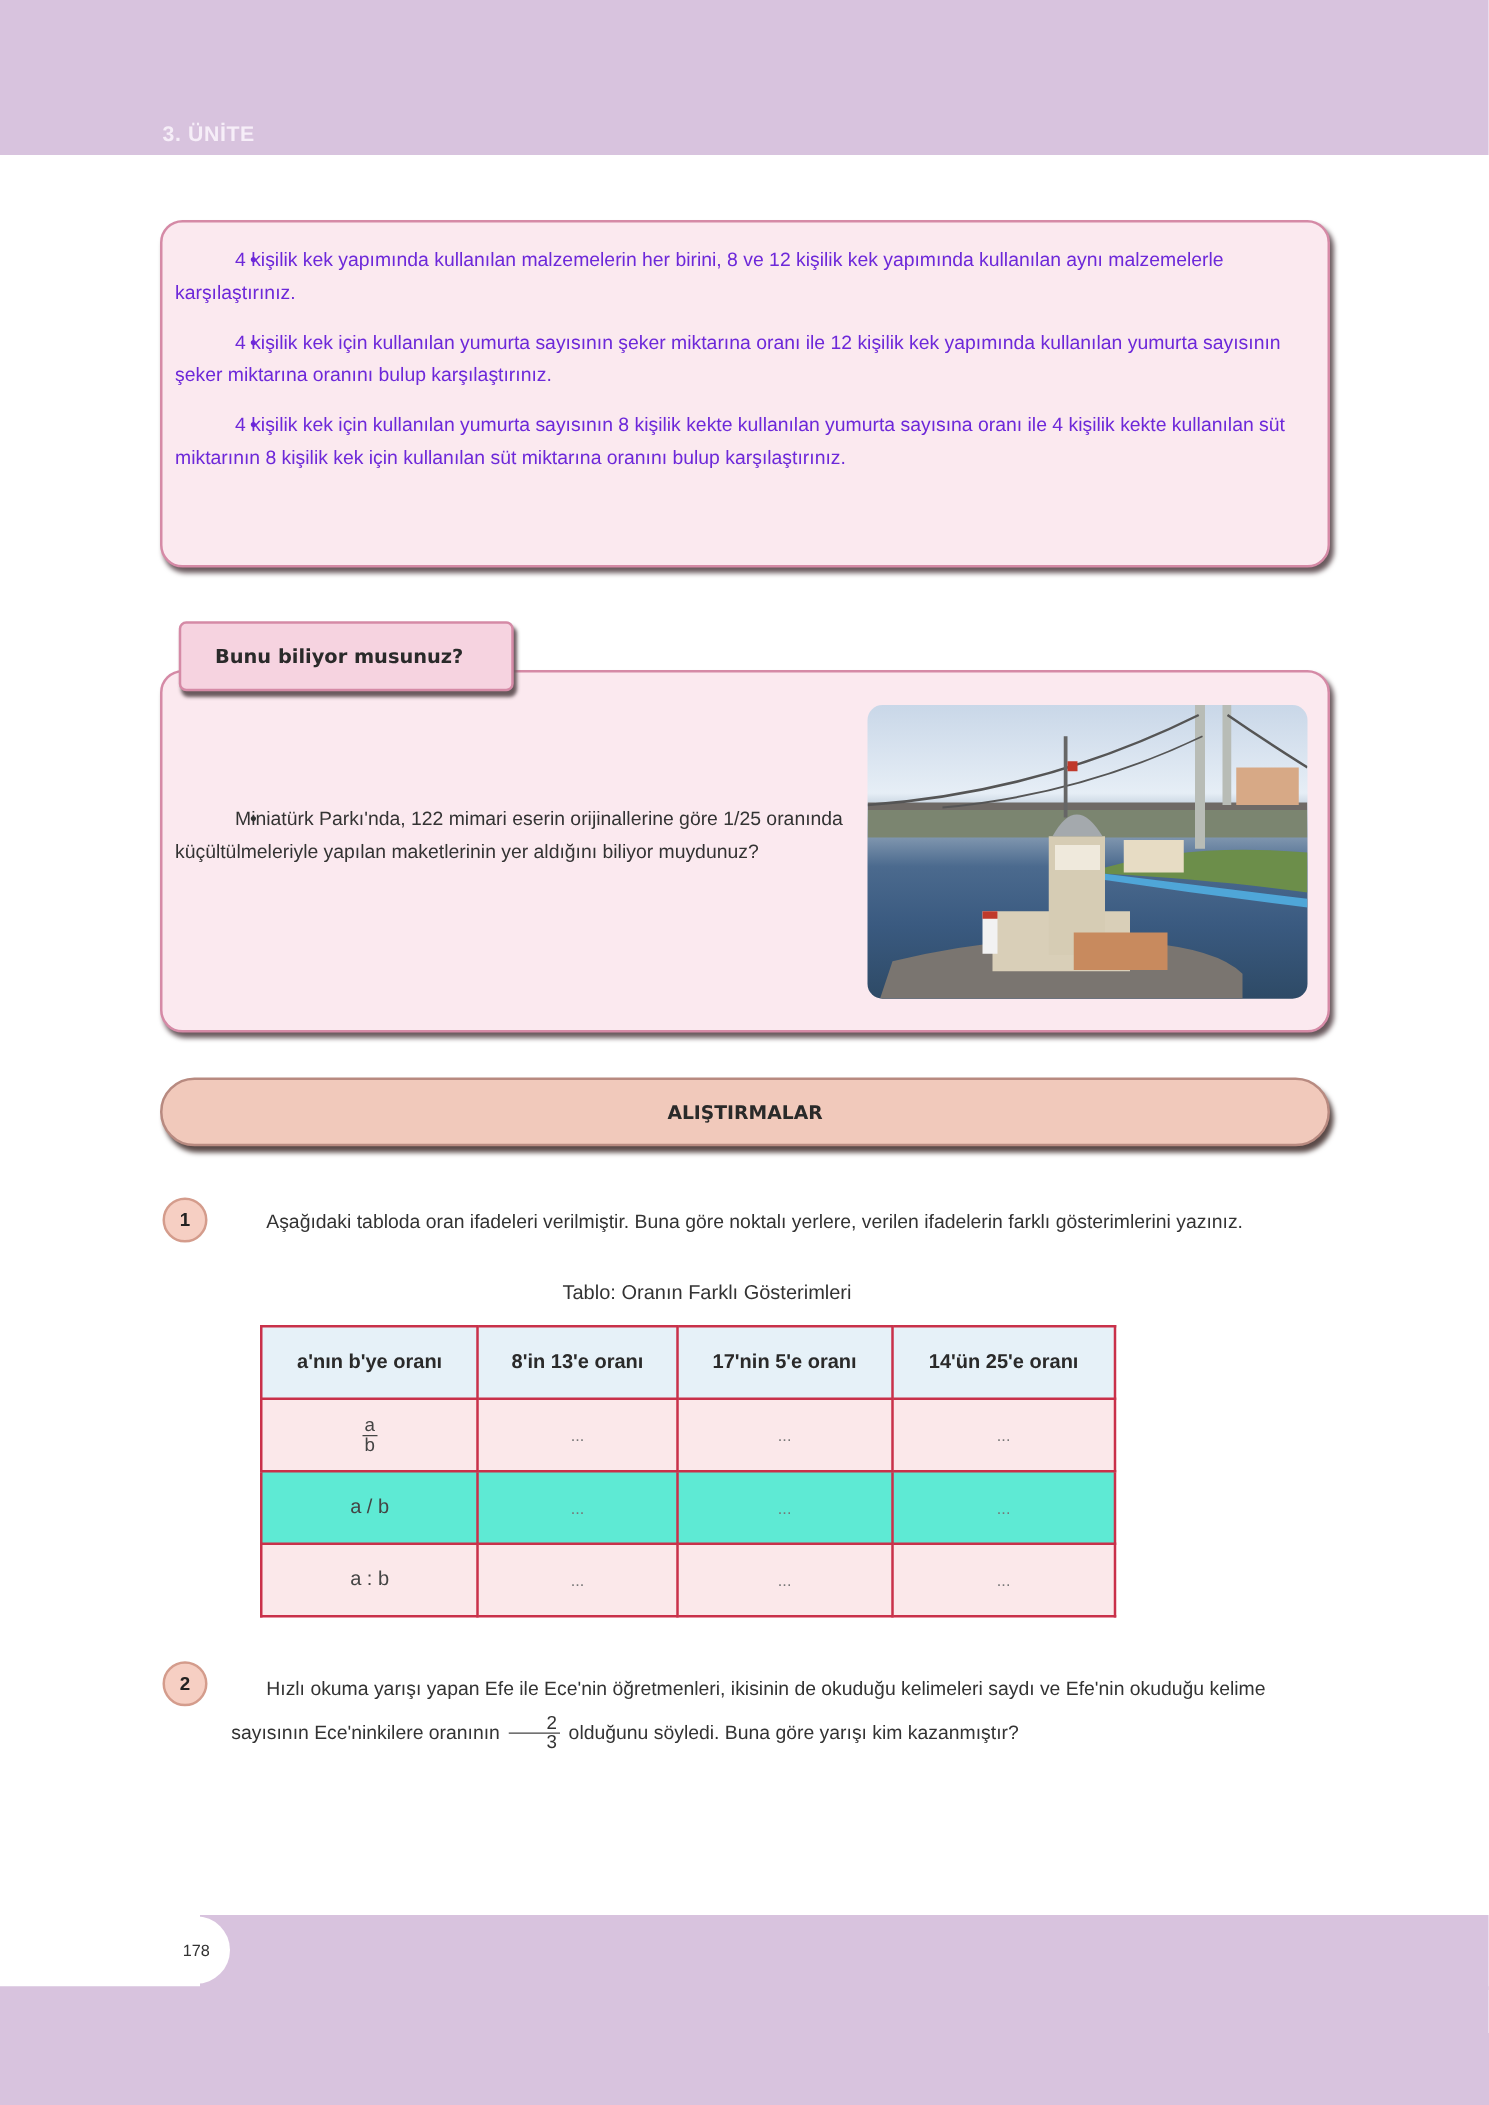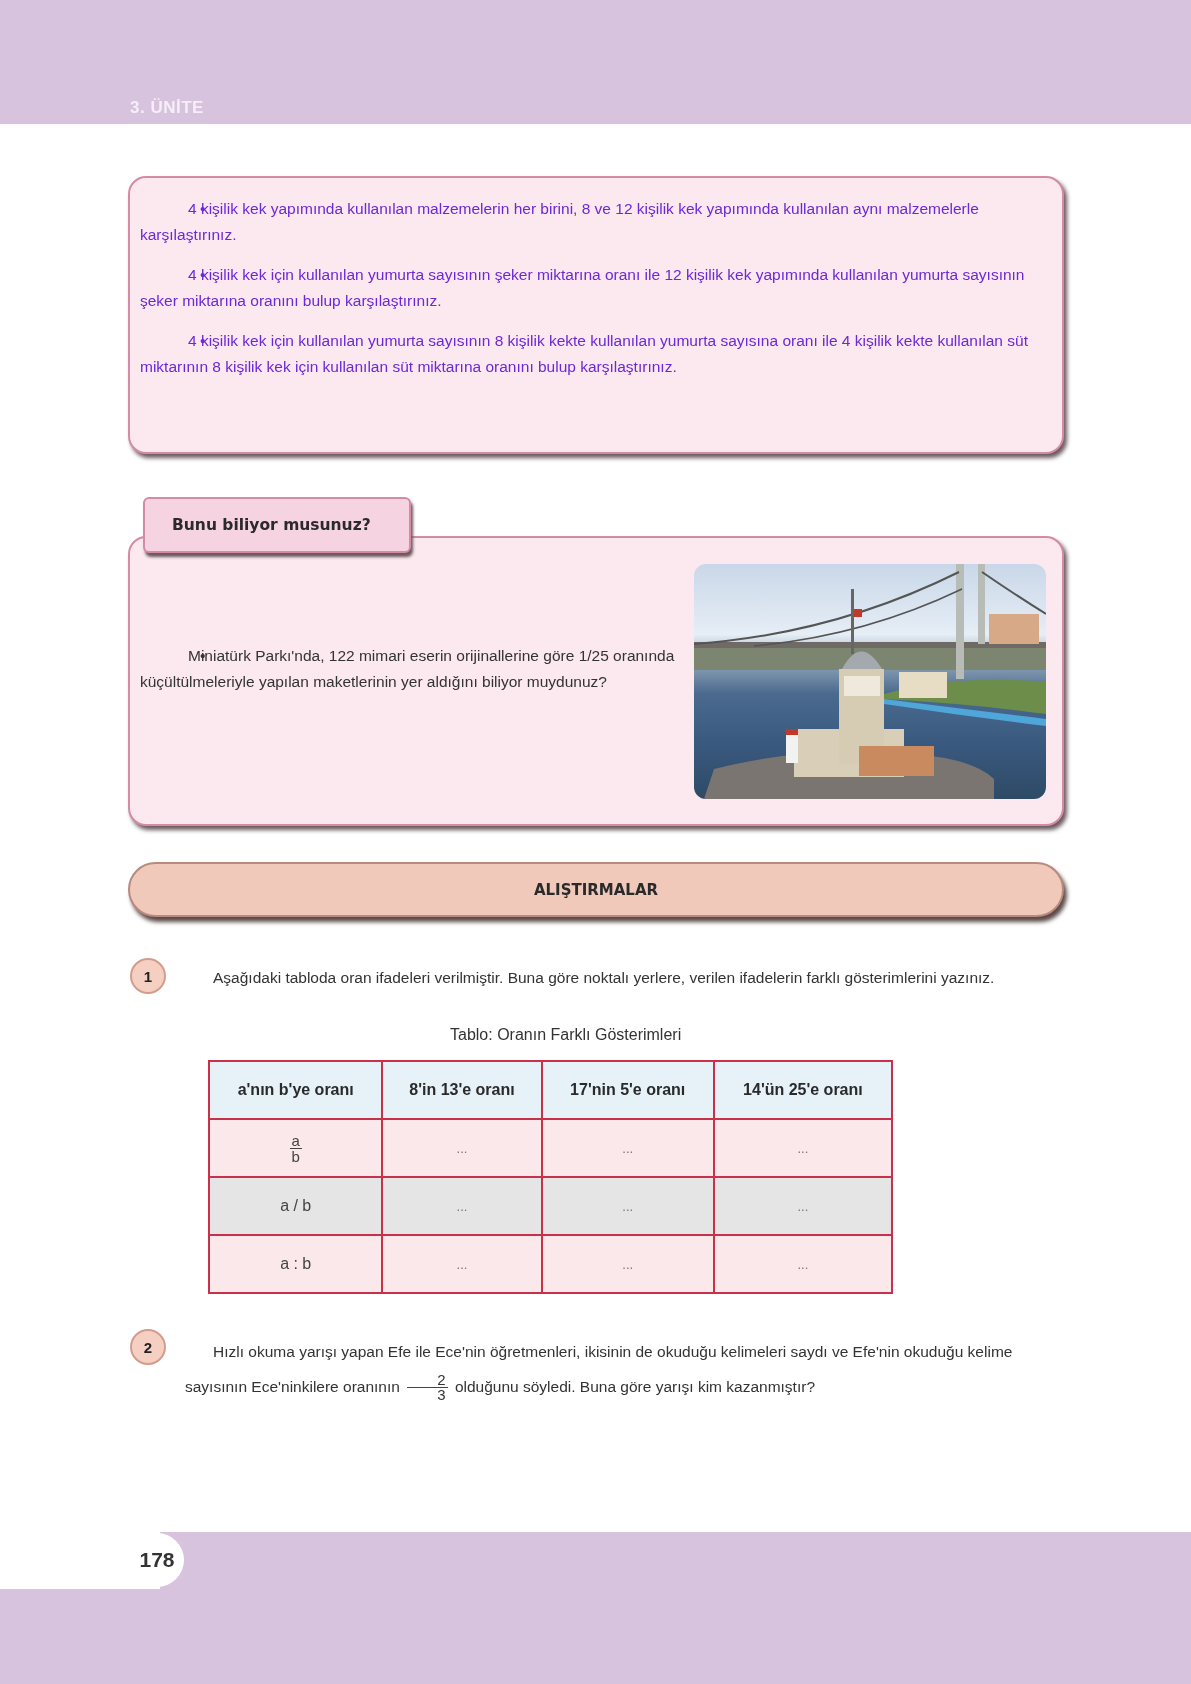--- a/index.html
+++ b/index.html
@@ -23,21 +23,21 @@
       background: #d8c3de;
     }
     .bottom-band-step {
       position: absolute; left: 160px; top: 1532px; width: 1031px; height: 60px;
       background: #d8c3de;
     }
     .page-number {
       position: absolute; left: 130px; top: 1533px; width: 54px; height: 54px;
       border-radius: 50%; background: #ffffff;
       display: flex; align-items: center; justify-content: center;
-      font-size: 21px; font-weight: bold; color: #333;
+      font-size: 13px; font-weight: normal; color: #333;
     }
 
     .activity-box {
       position: absolute; left: 128px; top: 176px; width: 936px; height: 278px;
       background: #fbe9ef; border: 2px solid #d58aa6; border-radius: 18px;
       box-shadow: 3px 4px 4px #6a5a5e;
       box-sizing: border-box; padding: 18px 22px 0 10px;
     }
     .activity-box p {
       margin: 0 0 14px 0; font-size: 15.5px; line-height: 26px; color: #6d28d9;
@@ -97,21 +97,21 @@
       width: 685px; border: 2px solid #c9314a;
     }
     .ratio-table th, .ratio-table td {
       border: 2px solid #c9314a; text-align: center; font-size: 16px;
     }
     .ratio-table th {
       background: #e6f1f8; height: 56px; font-weight: bold; color: #2a2a2a; padding: 0 6px;
     }
     .ratio-table td { height: 54px; color: #444; }
     .ratio-table tr.r-pink td { background: #fbe8ea; }
-    .ratio-table tr.r-gray td { background: #e5e5e5; }
+    .ratio-table tr.r-gray td { background: #5eead4; }
     .ratio-table td.dots { color: #777; font-size: 13px; }
     .frac { display: inline-flex; flex-direction: column; align-items: center; line-height: 15px; font-size: 15px; }
     .frac .num { border-bottom: 1.5px solid #444; padding: 0 2px; }
     .inline-frac { display: inline-flex; flex-direction: column; align-items: center; vertical-align: middle; line-height: 14px; font-size: 15px; margin: 0 3px; }
     .inline-frac .num { border-bottom: 1.5px solid #444; padding: 0 2px; }
   </style>
 </head>
 <body>
 
 <div class="top-band"></div>

